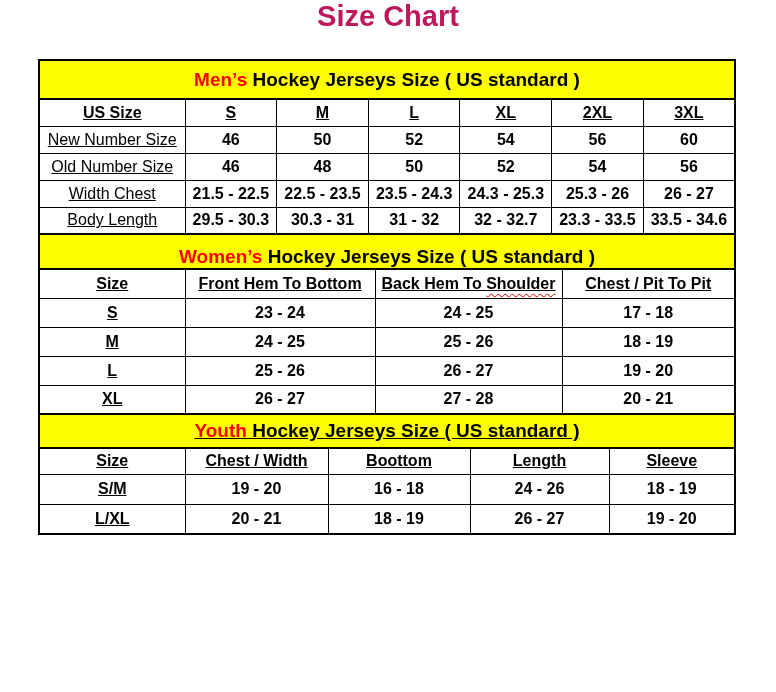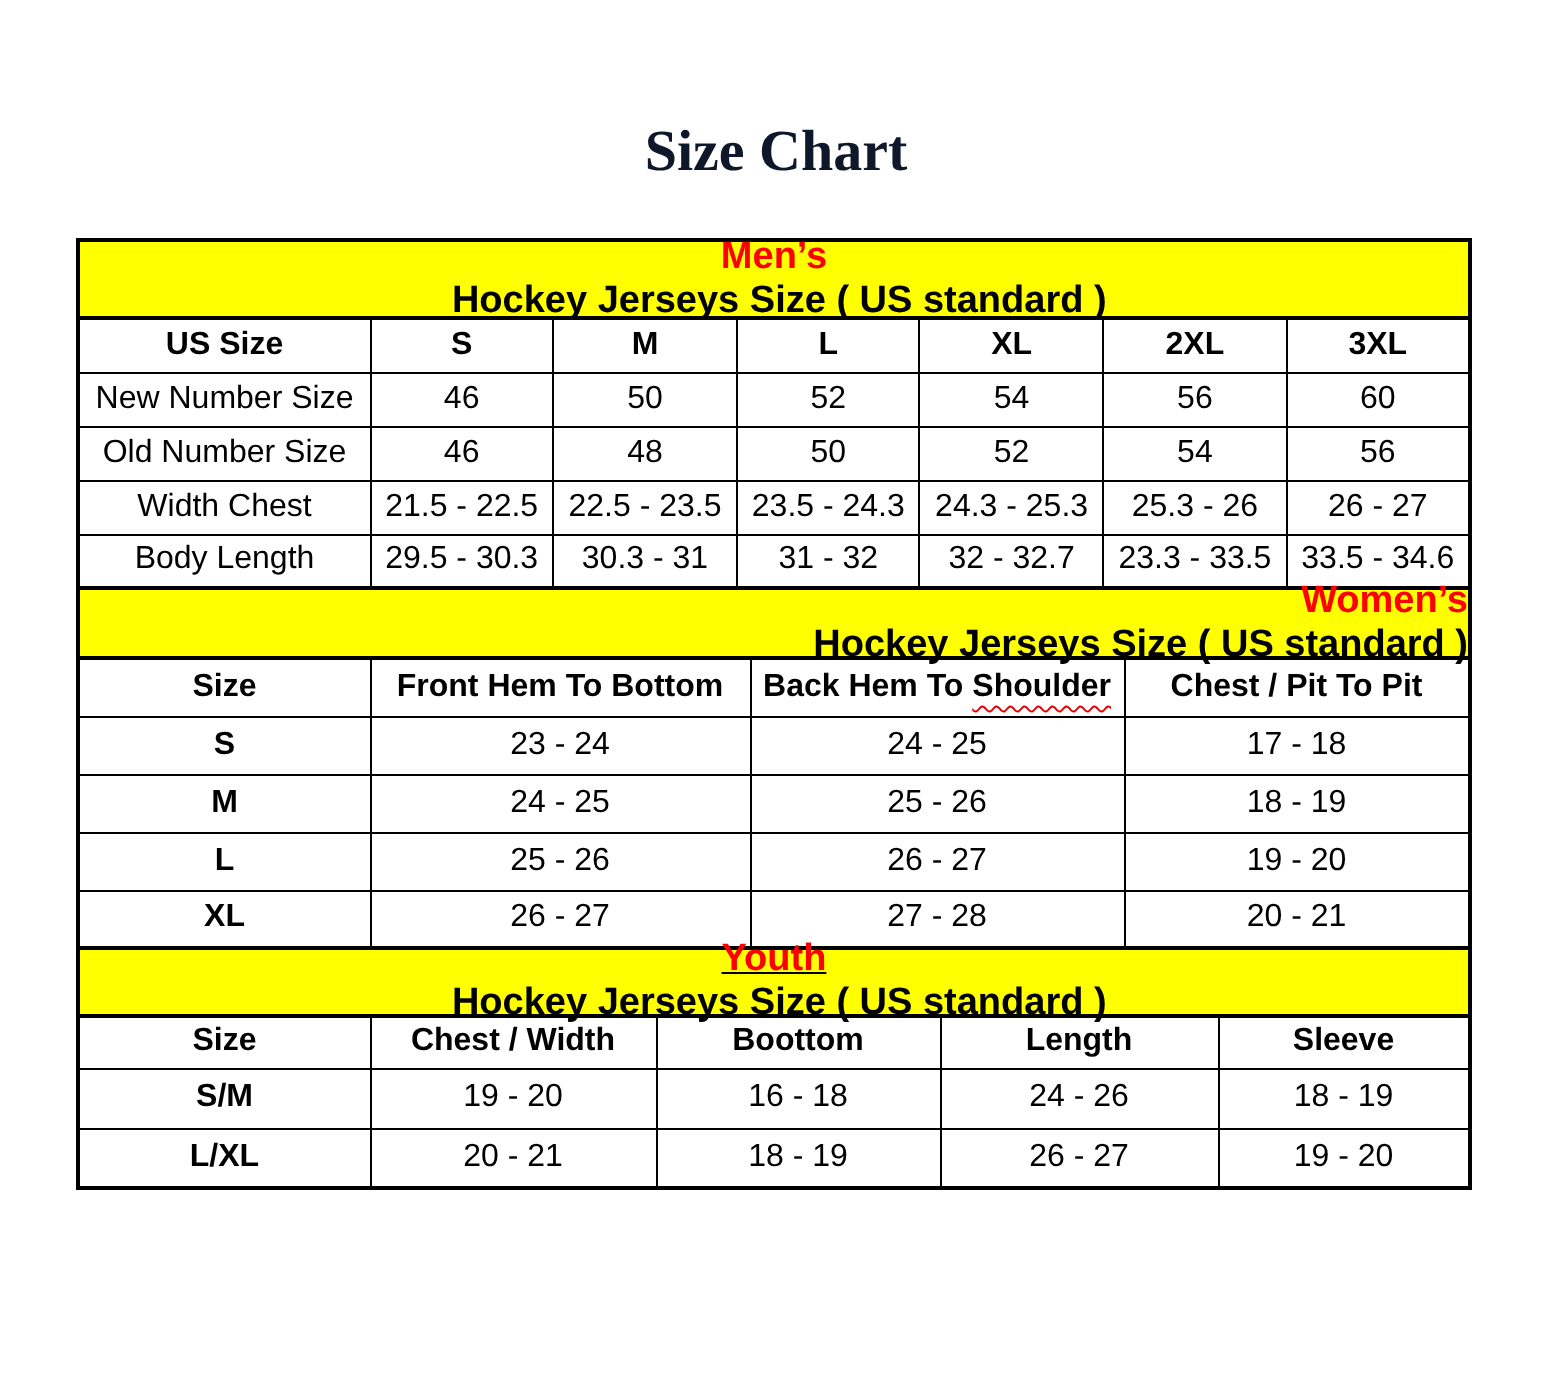--- a/index.html
+++ b/index.html
@@ -4,43 +4,40 @@
 <style>
   * { margin:0; padding:0; box-sizing:border-box; }
   html,body { background:#ffffff; }
   body {
     width:776px; height:692px;
     font-family:"Liberation Sans", sans-serif;
     color:#000;
     overflow:hidden;
   }
   .page-title {
-    padding-top:60px;
     text-align:center;
     font-size:29px;
     font-weight:bold;
-    color:#0f172a;
+    color:#be185d;
     letter-spacing:0px;
-    font-family:Liberation Serif, serif;
   }
   .chart {
     width:698px;
     margin:26px 0 0 38px;
   }
   .band {
     width:698px;
     border:2px solid #000;
     background:#FFFF00;
     display:flex;
     align-items:center;
     justify-content:center;
     font-weight:bold;
     font-size:19px;
     white-space:pre;
-    flex-direction:column;
   }
   .band .red { color:#FF0000; }
   .band-men   { height:41px; }
   .band-women { height:37px;align-items:flex-end; }
   .band-youth { height:36px;text-decoration:underline; }
   table.size-table {
     width:698px;
     table-layout:fixed;
     border-collapse:collapse;
     border:2px solid #000;
@@ -49,22 +46,22 @@
   }
   section + section { margin-top:-2px; } 
   .size-table th, .size-table td {
     border:1.5px solid #000;
     text-align:center;
     vertical-align:middle;
     font-size:16px;
     padding:0 2px;
     overflow:hidden;
   }
-  .size-table th { font-weight:bold; }
-  .size-table td { font-weight:normal; }
+  .size-table th { font-weight:bold;text-decoration:underline; }
+  .size-table td { font-weight:bold; }
   
   table.men tr   { height:27px; }
   table.women tr { height:29px; }
   table.youth thead tr { height:26px; }
   table.youth tbody tr { height:30px; }
   
   table.men tbody .row-label { font-weight:normal; }
   
   table.men   col:nth-child(1) { width:146px; }
   table.women col:nth-child(1) { width:146px; }

